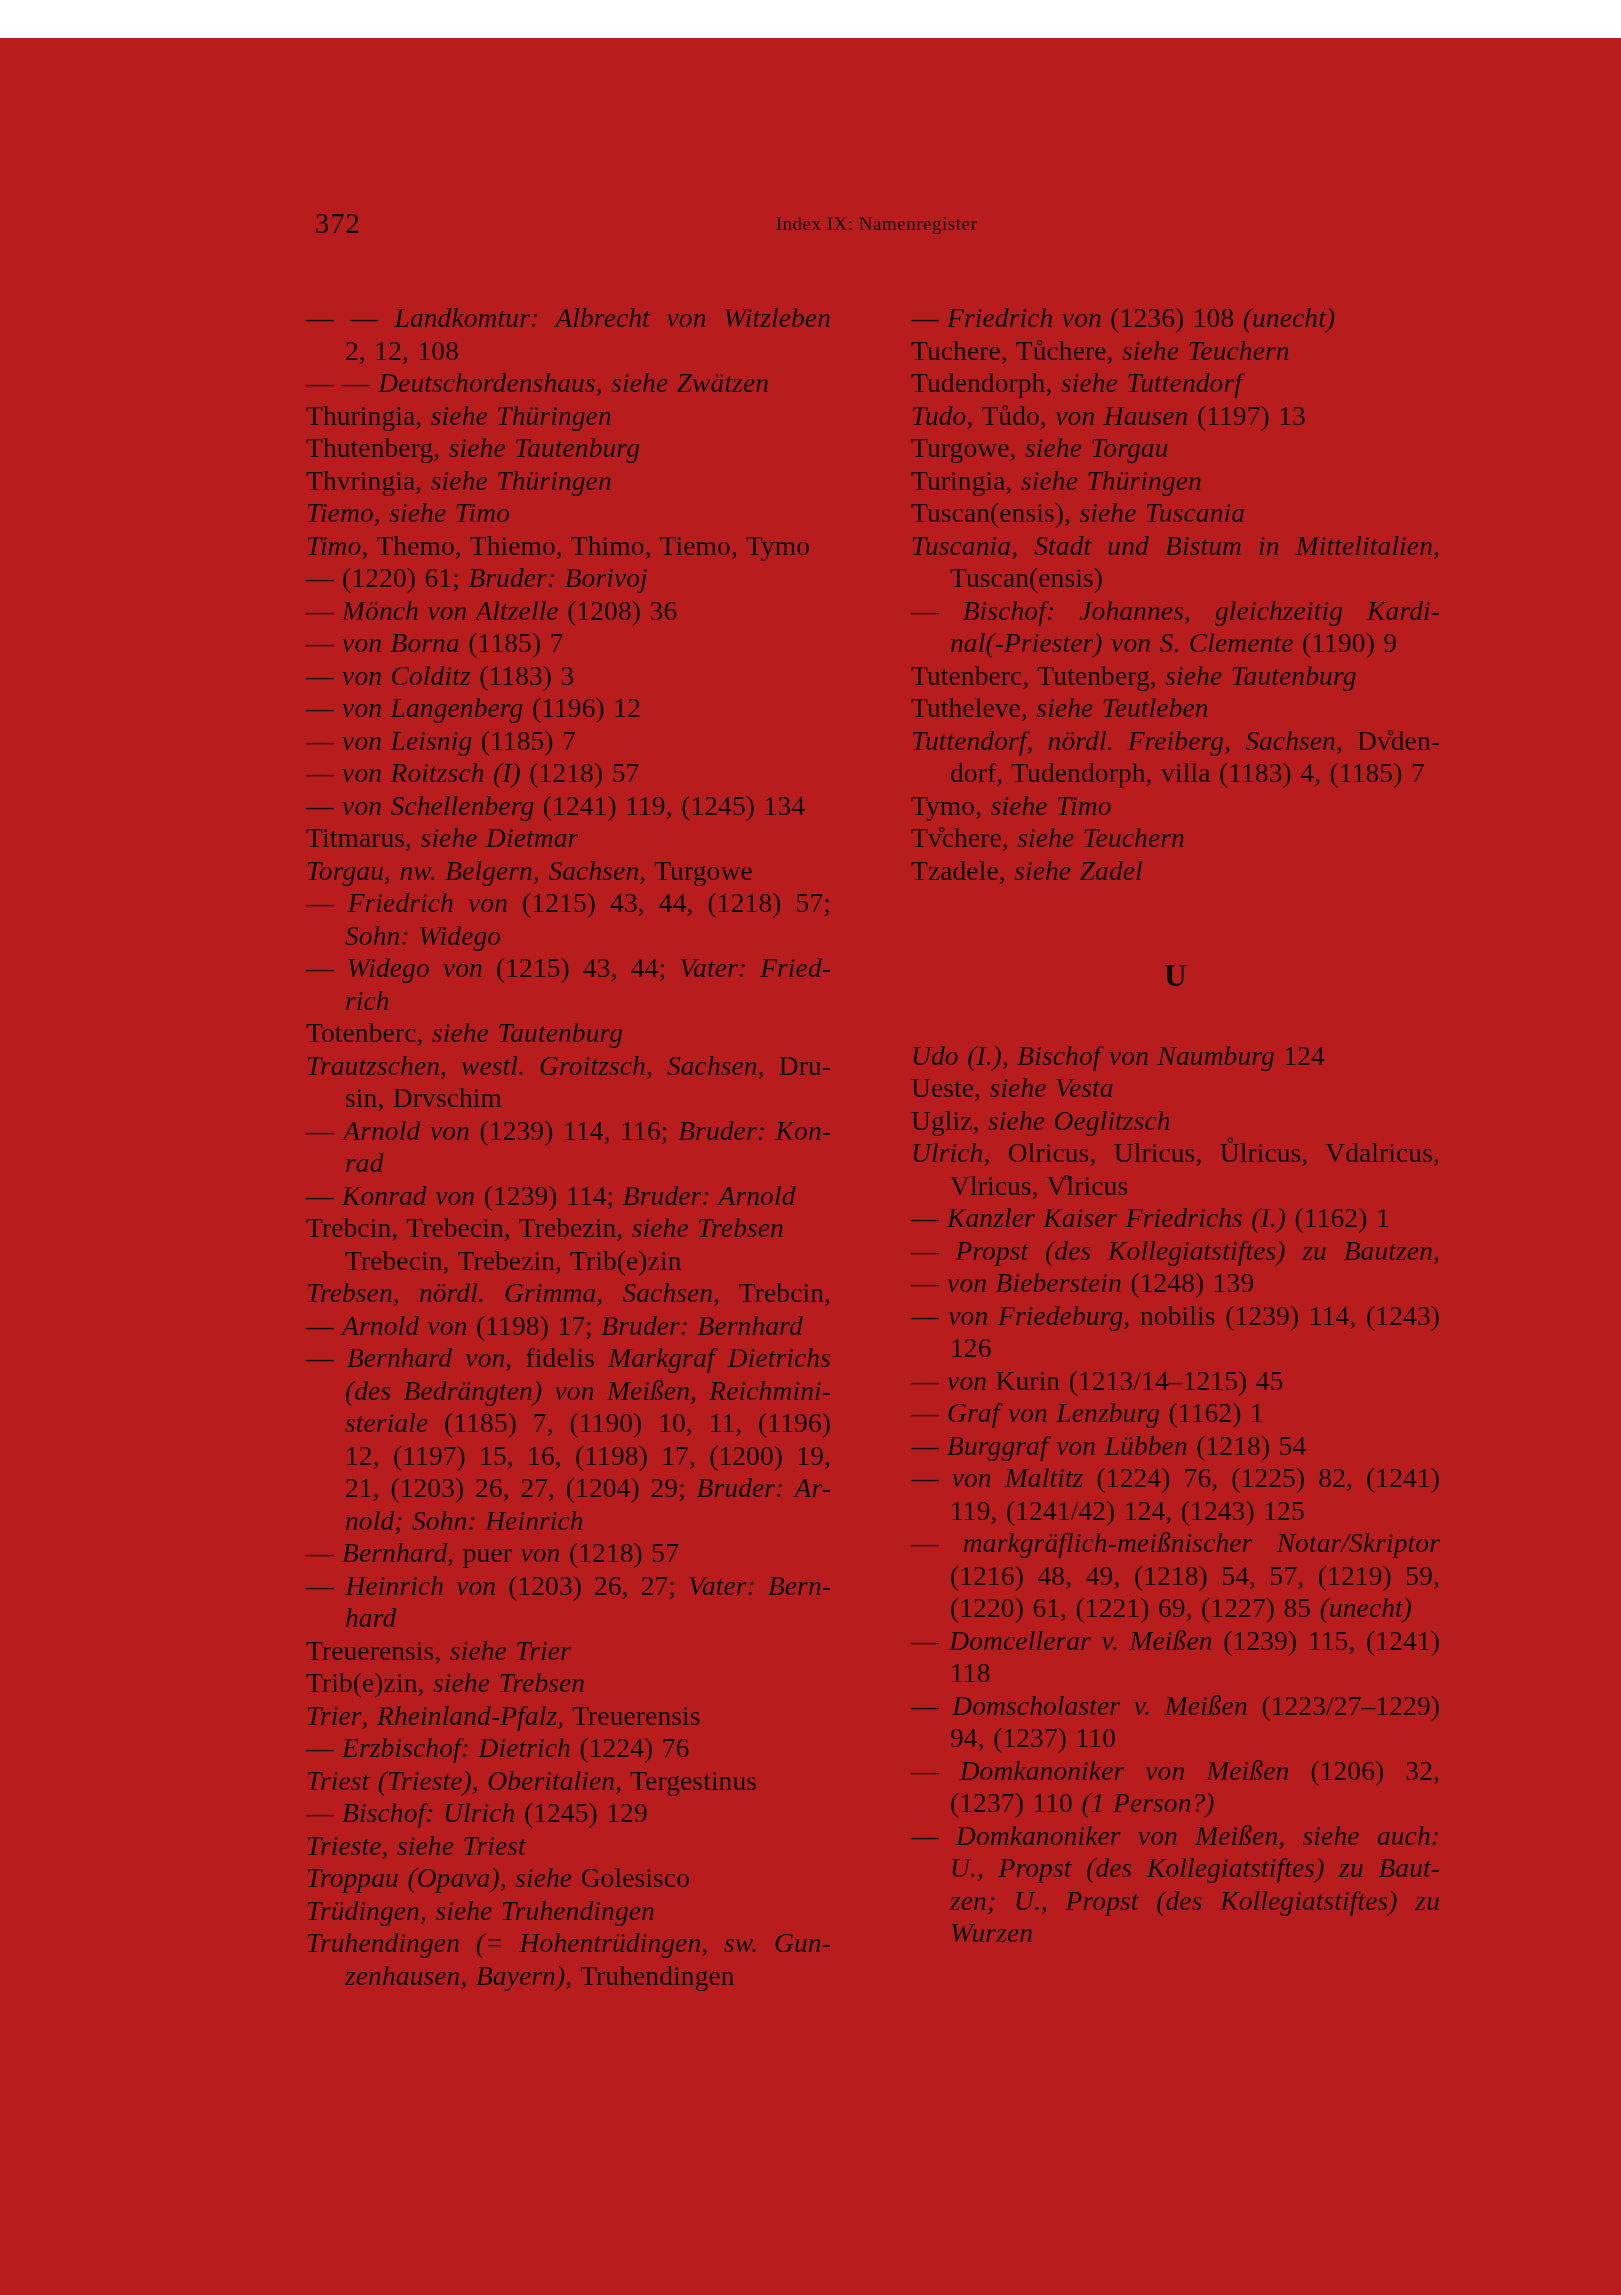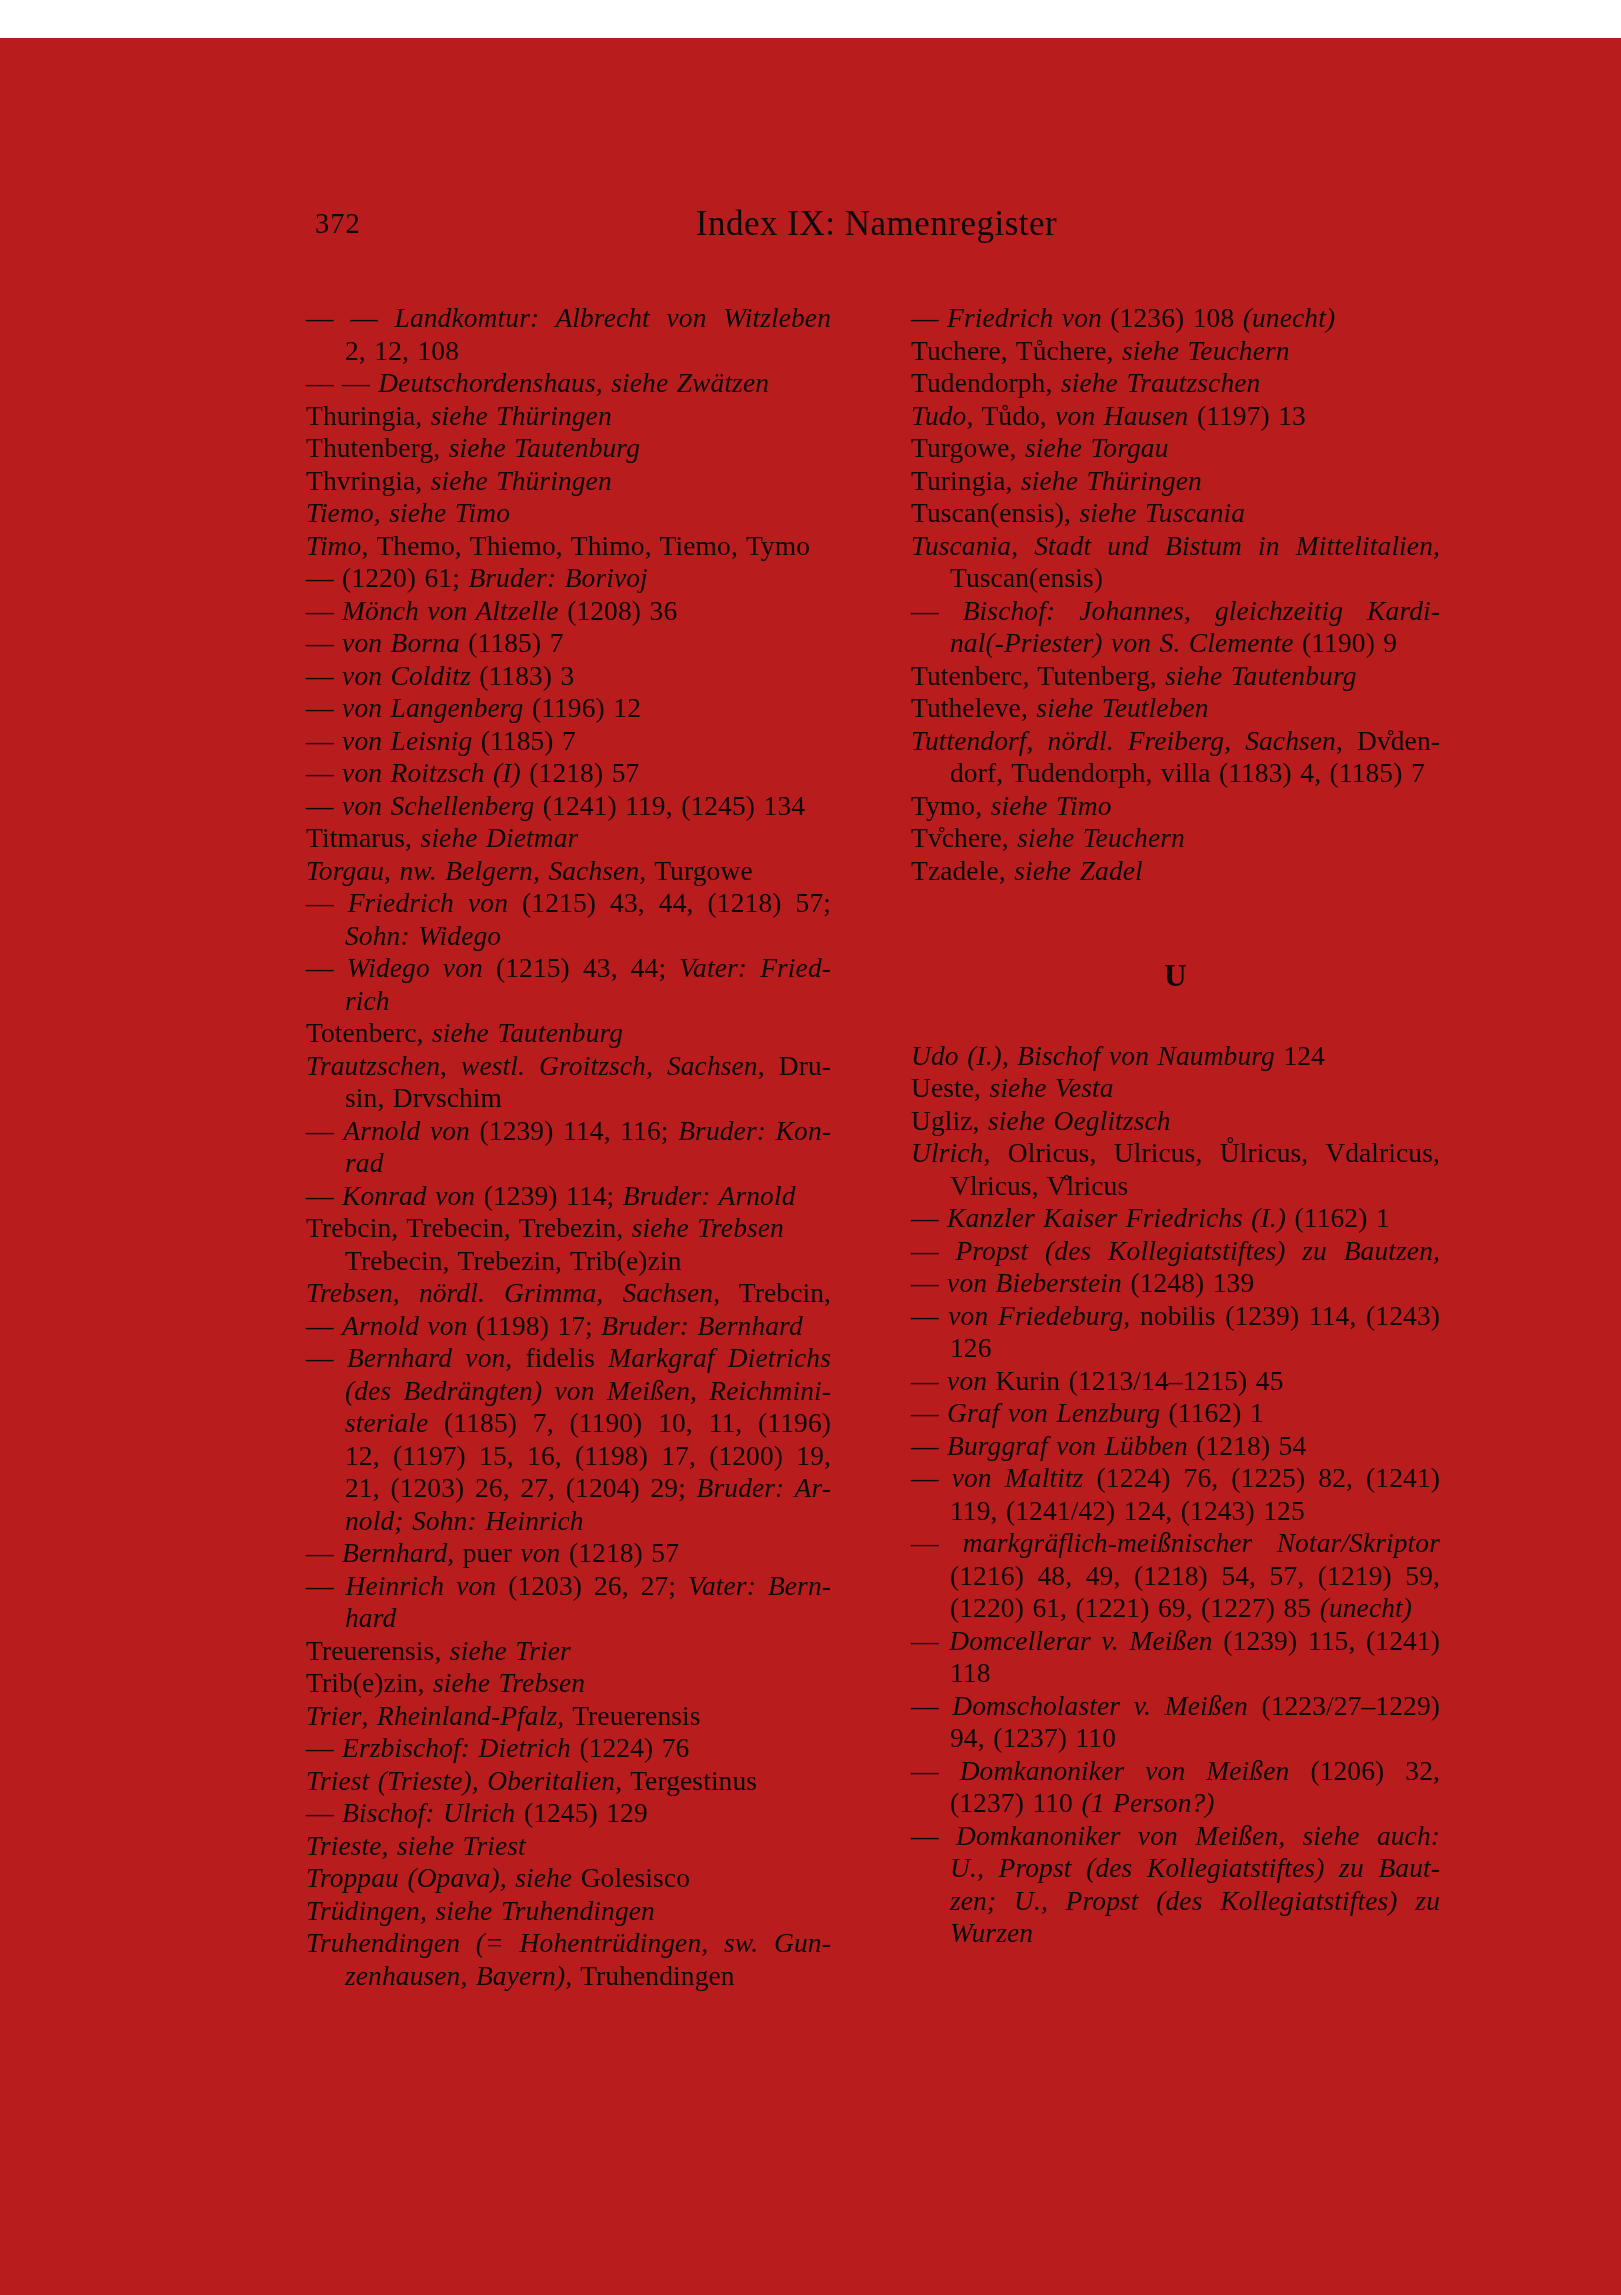--- a/index.html
+++ b/index.html
@@ -11,21 +11,21 @@
     position:relative;
     -webkit-font-smoothing:antialiased;
   }
   .page{position:absolute;left:0;top:0;width:1622px;height:2295px;background:#b91c1c;margin-top:38px;}
   .pagenum{
     position:absolute;left:315px;top:170px;
     font-size:28.5px;line-height:31px;letter-spacing:1px;
   }
   .headtitle{
     position:absolute;left:314px;top:170px;width:1125px;
-    text-align:center;font-size:35px;line-height:31px;letter-spacing:0.5px;
+    text-align:center;font-size:19px;line-height:31px;letter-spacing:0.5px;
   }
   .col{
     position:absolute;top:264px;
     font-size:27.5px;line-height:32.5px;
     letter-spacing:0.1px;word-spacing:1.5px;
   }
   .col-left{left:306px;width:525px;}
   .col-right{left:911px;width:529px;}
   .line{min-height:32.5px;}
   .ind1{padding-left:39px;}
@@ -95,21 +95,21 @@
       <div class="line ind0"><span class="s-r">— </span><span class="s-i">Bischof: Ulrich </span><span class="s-r">(1245) 129</span></div>
       <div class="line ind0"><span class="s-i">Trieste, siehe Triest</span></div>
       <div class="line ind0"><span class="s-i">Troppau (Opava), siehe </span><span class="s-r">Golesisco</span></div>
       <div class="line ind0"><span class="s-i">Trüdingen, siehe Truhendingen</span></div>
       <div class="line ind0 just"><span class="s-b">Truhendingen </span><span class="s-i">(= Hohentrüdingen, sw. Gun-</span></div>
       <div class="line ind1"><span class="s-i">zenhausen, Bayern)</span><span class="s-r">, Truhendingen</span></div>
     </div>
   <div class="col col-right" id="col-right">
       <div class="line ind0"><span class="s-r">— </span><span class="s-i">Friedrich von </span><span class="s-r">(1236) 108 </span><span class="s-i">(unecht)</span></div>
       <div class="line ind0"><span class="s-r">Tuchere, Tůchere, </span><span class="s-i">siehe Teuchern</span></div>
-      <div class="line ind0"><span class="s-r">Tudendorph, </span><span class="s-i">siehe Trautzschen</span></div>
+      <div class="line ind0"><span class="s-r">Tudendorph, </span><span class="s-i">siehe Tuttendorf</span></div>
       <div class="line ind0"><span class="s-b">Tudo</span><span class="s-r">, Tůdo, </span><span class="s-i">von Hausen </span><span class="s-r">(1197) 13</span></div>
       <div class="line ind0"><span class="s-r">Turgowe, </span><span class="s-i">siehe Torgau</span></div>
       <div class="line ind0"><span class="s-r">Turingia, </span><span class="s-i">siehe Thüringen</span></div>
       <div class="line ind0"><span class="s-r">Tuscan(ensis), </span><span class="s-i">siehe Tuscania</span></div>
       <div class="line ind0 just"><span class="s-b">Tuscania</span><span class="s-r">, </span><span class="s-i">Stadt und Bistum in Mittelitalien,</span></div>
       <div class="line ind1"><span class="s-r">Tuscan(ensis)</span></div>
       <div class="line ind0 just"><span class="s-r">— </span><span class="s-i">Bischof: Johannes, gleichzeitig Kardi-</span></div>
       <div class="line ind1"><span class="s-i">nal(-Priester) von S. Clemente </span><span class="s-r">(1190) 9</span></div>
       <div class="line ind0"><span class="s-r">Tutenberc, Tutenberg, </span><span class="s-i">siehe Tautenburg</span></div>
       <div class="line ind0"><span class="s-r">Tutheleve, </span><span class="s-i">siehe Teutleben</span></div>

